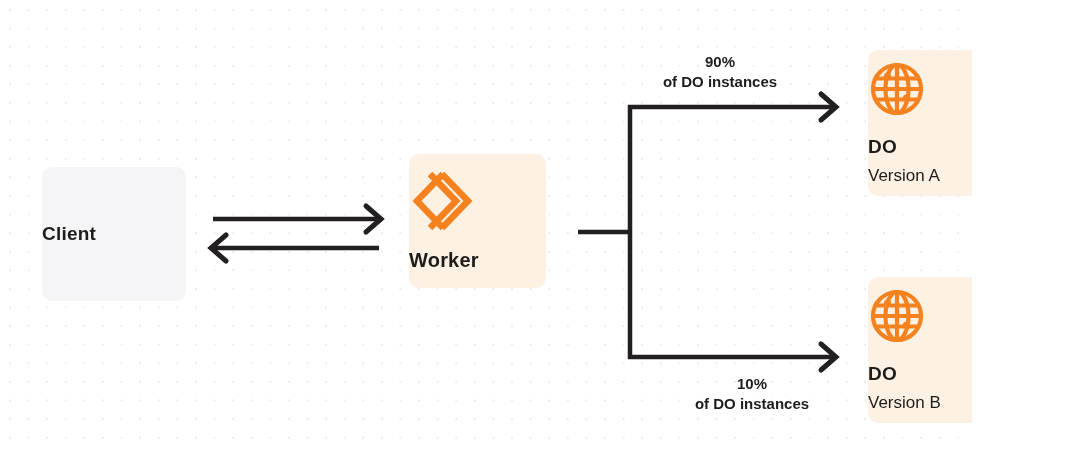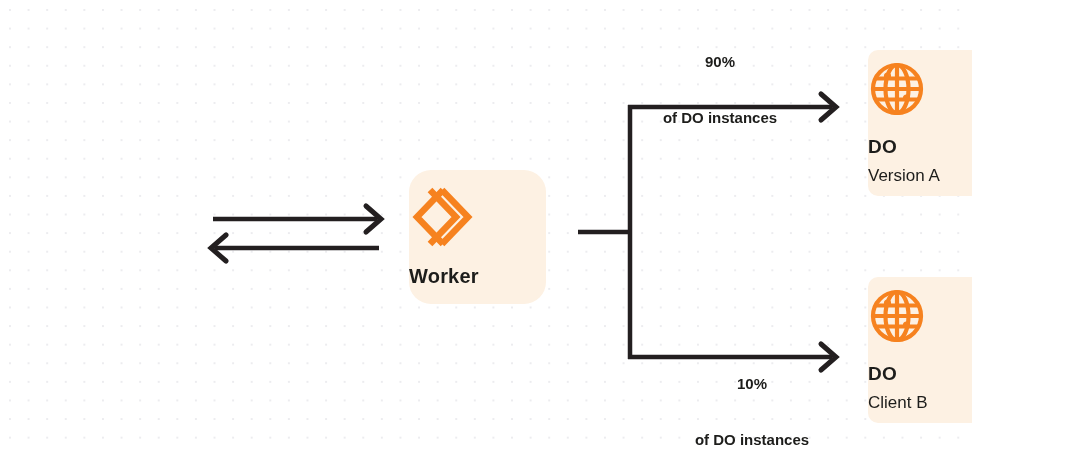--- a/index.html
+++ b/index.html
@@ -33,25 +33,24 @@
   }
   .node-client {
     left: 42px;
     top: 167px;
     width: 144px;
     height: 134px;
     background: #f5f5f7;
   }
   .node-worker {
     left: 409px;
-    top: 170px;
+    top: 154px;
     width: 137px;
     height: 134px;
     background: #fdf1e3;
-    border-radius: 22px;
   }
   .node-do-a {
     left: 868px;
     top: 50px;
     width: 138px;
     height: 146px;
     background: #fdf1e3;
   }
   .node-do-b {
     left: 868px;
@@ -98,21 +97,21 @@
   .edge-label {
     position: absolute;
     text-align: center;
     color: #1d1d1b;
     font-size: 15px;
     font-weight: bold;
     line-height: 1.35;
     white-space: nowrap;
   }
   .edge-label .pct { display: block; }
-  .edge-label .sub { display: block; margin-top: 36px; }
+  .edge-label .sub { display: block; }
 
   .label-top { left: 604px; top: 52px; width: 232px; }
   .label-bottom { left: 636px; top: 374px; width: 232px; }
 </style>
 </head>
 <body>
 
 <div id="canvas">
 
   <svg id="wires" viewBox="0 0 1072 452" width="1072" height="452" aria-hidden="true">
@@ -146,20 +145,23 @@
   <div class="edge-label label-top">
     <span class="pct">90%</span>
     <span class="sub">of DO instances</span>
   </div>
 
   <div class="edge-label label-bottom">
     <span class="pct">10%</span>
     <span class="sub">of DO instances</span>
   </div>
 
+  <div class="node node-client">
+    <span class="node-title">Client</span>
+  </div>
 
   <div class="node node-worker">
     <span class="icon-wrap">
       <svg width="66" height="62" viewBox="0 0 66 62" aria-hidden="true">
 
         <polyline points="34,4 8,31 34,58" fill="none" stroke="#f6821f" stroke-width="6.5" stroke-linecap="butt" stroke-linejoin="miter"></polyline>
 
         <polyline points="33,4 59,31 33,58" fill="none" stroke="#f6821f" stroke-width="6.5" stroke-linecap="butt" stroke-linejoin="miter"></polyline>
 
         <polyline points="21,4 47,31 21,58" fill="none" stroke="#f6821f" stroke-width="6.5" stroke-linecap="butt" stroke-linejoin="miter"></polyline>
@@ -199,16 +201,16 @@
           <line x1="29" y1="5" x2="29" y2="53"></line>
           <line x1="7.5" y1="18.5" x2="50.5" y2="18.5"></line>
           <line x1="5" y1="29" x2="53" y2="29"></line>
           <line x1="7.5" y1="39.5" x2="50.5" y2="39.5"></line>
         </g>
         <circle cx="19.5" cy="16" r="3.6" fill="#f6821f"></circle>
         <circle cx="38.5" cy="38" r="3.6" fill="#f6821f"></circle>
       </svg>
     </span>
     <span class="node-title">DO</span>
-    <span class="node-subtitle">Client B</span>
+    <span class="node-subtitle">Version B</span>
   </div>
 
 </div>
 
 </body></html>

